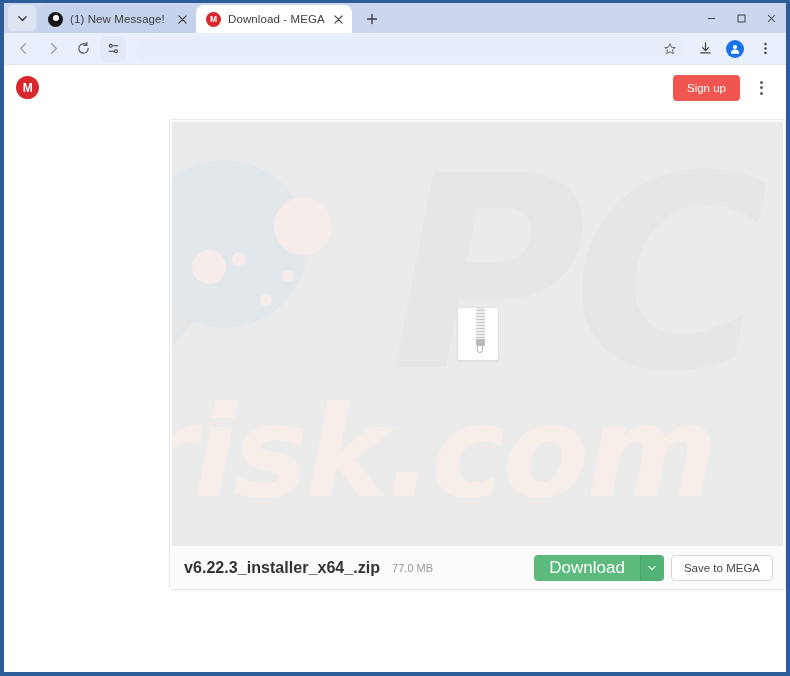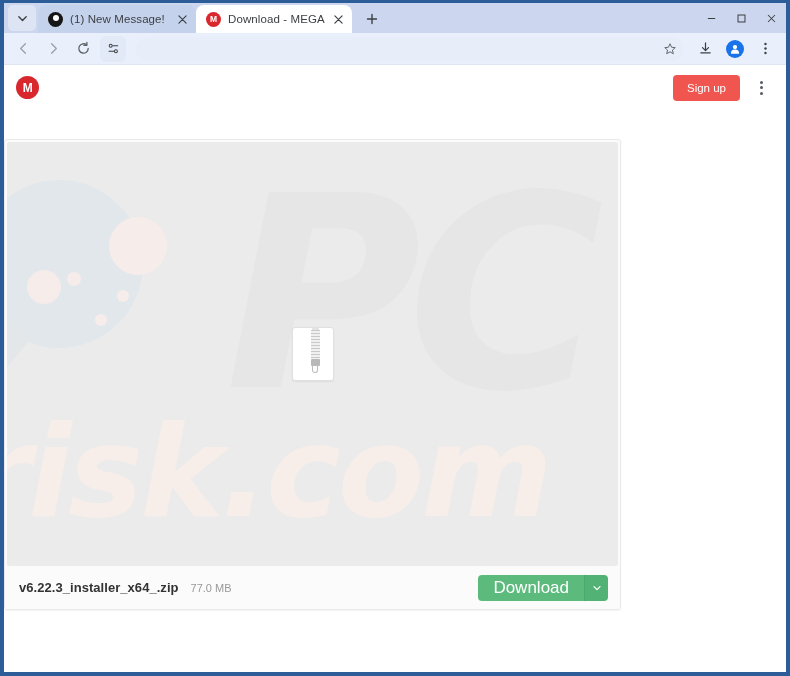--- a/index.html
+++ b/index.html
@@ -235,22 +235,21 @@
     width:3px;height:3px;
     background:#555b63;
     border-radius:50%;
   }
 
   
   .card-wrap {
     position: relative;
     padding: 9px 0 4px 0;
     display: flex;
-    justify-content: flex-start;
-    margin-top: 20px;
+    justify-content: flex-end;
   }
   .card {
     position: relative;
     width: 617px;
     background: #fbfbfb;
     border: 1px solid #e9e9e9;
     border-radius: 3px;
     box-shadow: 0 1px 2px rgba(0,0,0,0.05);
   }
 
@@ -364,21 +363,21 @@
 
   
   .card-footer {
     height: 43px;
     display: flex;
     align-items: center;
     padding: 0 12px 0 14px;
     background: #fbfbfb;
   }
   .file-name {
-    font-size: 13px;
+    font-size: 16px;
     color: #333333;
     font-weight: bold;
     letter-spacing: 0.05px;
   }
   .file-size {
     font-size: 11px;
     color: #999999;
     margin-left: 12px;
   }
   .footer-spacer { flex:1 1 auto; }
@@ -592,20 +591,21 @@
 
           <span class="dl-group">
             <button class="dl-main">Download</button>
             <button class="dl-caret">
               <svg width="10" height="10" viewBox="0 0 12 12">
                 <path d="M2.4 4.4 L6 8 L9.6 4.4" fill="none" stroke="#ffffff" stroke-width="1.5" stroke-linecap="round" stroke-linejoin="round"></path>
               </svg>
             </button>
           </span>
 
+          <button class="save-mega">Save to MEGA</button>
         </div>
 
       </div>
     </div>
 
   </div>
  </div>
 </div>
 
 </body></html>

